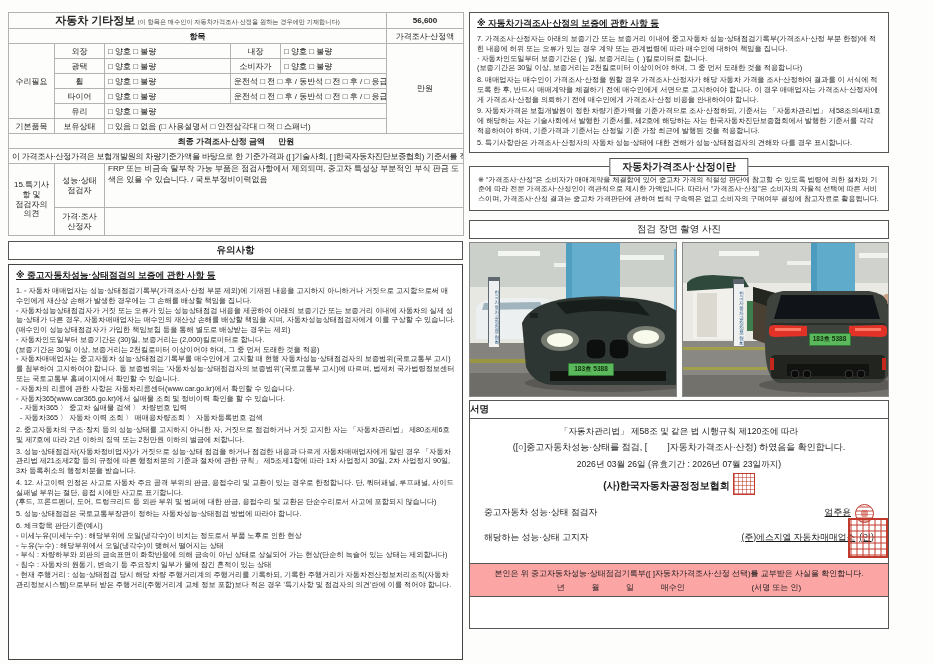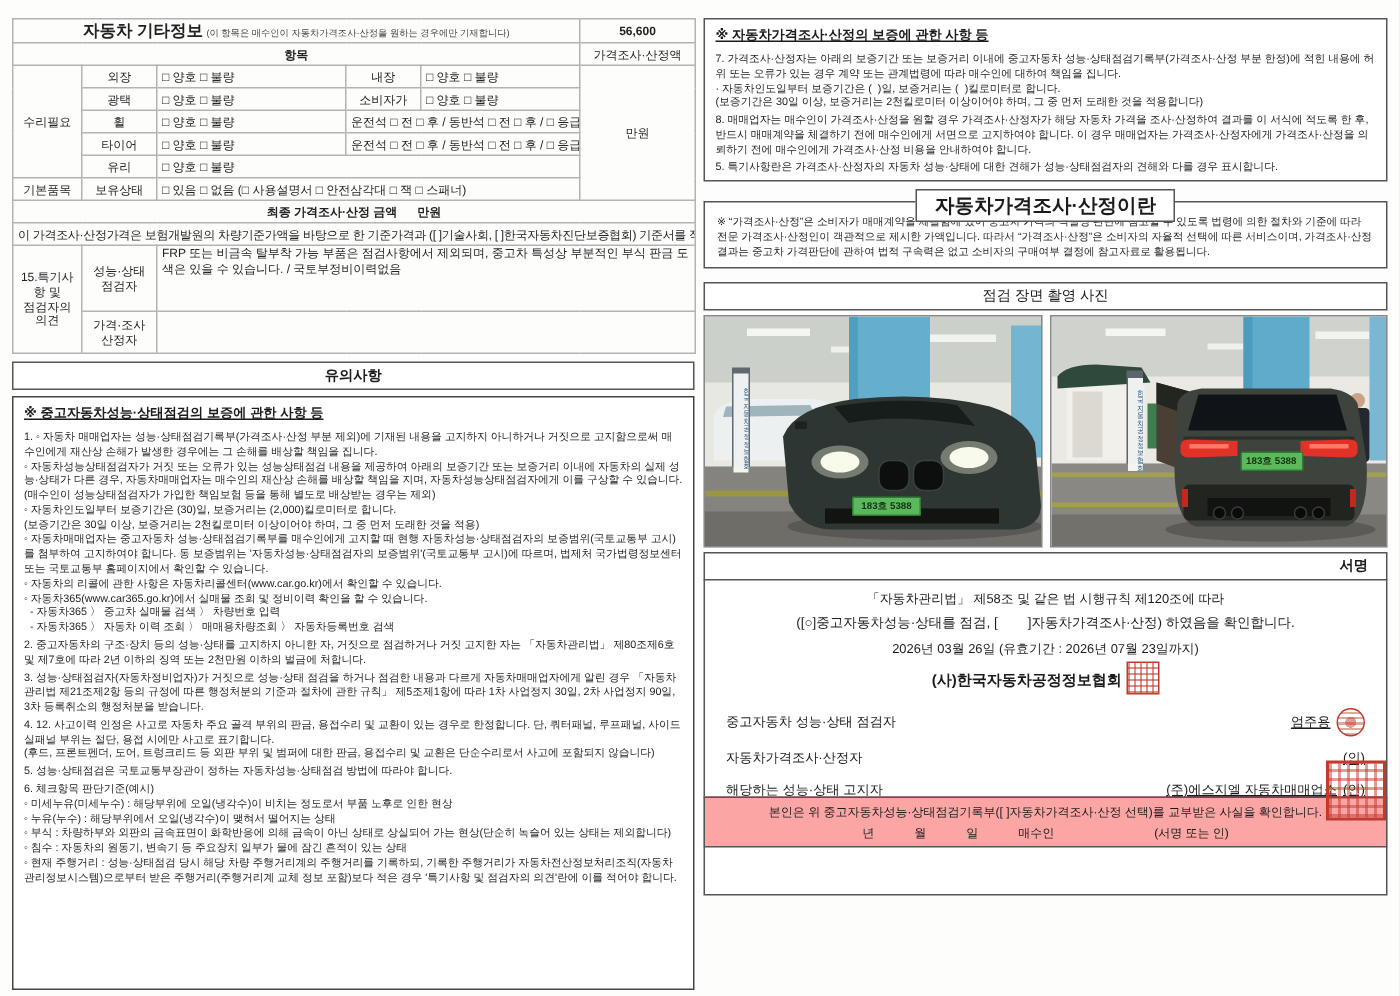--- a/index.html
+++ b/index.html
@@ -1,19 +1,19 @@
 <!DOCTYPE html>
 <html><head>
 <meta charset="utf-8">
 <style>
   html,body{margin:0;padding:0;background:#e9e9e9;}
   .page{position:relative;width:933px;height:664px;background:#fdfdfc;overflow:hidden;
         font-family:"Liberation Sans","DejaVu Sans",sans-serif;color:#1b1b1b;}
   .lcol{position:absolute;left:8px;top:12px;width:455px;}
-  .rcol{position:absolute;left:469px;top:12px;width:456px;}
+  .rcol{position:absolute;left:469px;top:12px;width:420px;}
 
   
   table.misc{width:100%;border-collapse:collapse;table-layout:fixed;border:1.5px solid #555;}
   table.misc td{border:1px solid #b3b3b3;font-size:8px;padding:0 3px;height:14px;color:#222;overflow:hidden;}
   .c{text-align:center;}
   .b{font-weight:bold;}
   .title-cell{height:17px;text-align:center;white-space:nowrap;}
   .t-title{font-weight:bold;font-size:11px;}
   .t-note{font-size:6.2px;color:#444;}
   .corner{text-align:center;font-weight:bold;font-size:9px;}
@@ -30,30 +30,30 @@
   .bar{border:1.2px solid #555;text-align:center;font-weight:bold;font-size:9.5px;padding:2px 0;margin-top:5px;background:#fff;}
   .notice-box{border:1.5px solid #444;margin-top:4px;padding:4px 7px;height:396px;box-sizing:border-box;background:#fff;}
   .sec-title{font-size:8.8px;font-weight:bold;text-decoration:underline;margin:1px 0 4px;}
   .ntext{font-size:7.2px;line-height:1.36;white-space:pre-wrap;color:#1d1d1d;}
   .ntext + .ntext{margin-top:2px;}
 
   
   .boxA{border:1.2px solid #555;padding:4px 7px;background:#fff;}
   .defbox{border:1.2px solid #555;margin-top:13px;position:relative;padding:9px 8px 5px;background:#fff;}
   .defbox .tab{position:absolute;top:-9px;left:50%;transform:translateX(-50%);background:#fff;border:1.2px solid #555;
-               padding:1px 12px;font-weight:bold;font-size:13px;white-space:nowrap;}
+               padding:1px 12px;font-weight:bold;font-size:10px;white-space:nowrap;}
   .def{font-size:7.1px;}
   .photo-header{border:1.2px solid #555;text-align:center;font-weight:normal;font-size:9.5px;padding:2px 0;margin-top:9px;background:#fff;}
   .photos{display:flex;gap:5px;margin-top:3px;}
   .photo{position:relative;width:224px;height:153px;border:1px solid #888;overflow:hidden;background:#ddd;}
   .pillar-label{position:absolute;writing-mode:vertical-rl;font-size:5px;line-height:1;color:#2c5a82;
                 background:rgba(255,255,255,.9);padding:1px 0;text-align:center;overflow:hidden;}
   .plate-label{position:absolute;background:#5cb85c;border:1px solid #2e7d32;color:#12330f;font-weight:bold;
                font-size:6.5px;display:flex;align-items:center;justify-content:center;border-radius:1px;white-space:nowrap;}
-  .sig-header{border:1.2px solid #555;text-align:right;font-weight:bold;font-size:9.5px;padding:2px 12px;margin-top:3px;background:#fff;}
+  .sig-header{border:1.2px solid #555;text-align:left;font-weight:bold;font-size:9.5px;padding:2px 0;margin-top:3px;background:#fff;}
   .sig-box{border:1.2px solid #555;margin-top:-1px;padding:7px 10px 4px;height:146px;box-sizing:border-box;background:#fff;}
   .sig-line1{text-align:center;font-size:8.6px;}
   .sig-line2{text-align:center;font-size:9px;margin-top:3px;white-space:pre-wrap;}
   .sig-date{text-align:center;font-size:8.6px;margin-top:5px;}
   .sig-org{text-align:center;font-size:10px;font-weight:bold;margin-top:6px;}
   .role-row{display:flex;justify-content:space-between;align-items:center;font-size:8.8px;margin-top:9px;padding:0 4px;}
   .role-right{position:relative;display:inline-flex;align-items:center;gap:4px;font-size:8.8px;text-decoration:underline;}
   .receipt-box{border:1.2px solid #555;margin-top:-1px;padding:4px 6px;height:34px;box-sizing:border-box;background:#fca5a5;}
   .r1{text-align:center;font-size:8px;}
   .r2{text-align:center;font-size:8px;margin-top:3px;white-space:pre-wrap;}
@@ -181,20 +181,21 @@
   </div>
 
   <div class="rcol">
 
     <div class="boxA">
       <div class="sec-title">※ 자동차가격조사·산정의 보증에 관한 사항 등</div>
       <div class="ntext">7. 가격조사·산정자는 아래의 보증기간 또는 보증거리 이내에 중고자동차 성능·상태점검기록부(가격조사·산정 부분 한정)에 적힌 내용에 허위 또는 오류가 있는 경우 계약 또는 관계법령에 따라 매수인에 대하여 책임을 집니다.
 · 자동차인도일부터 보증기간은 (  )일, 보증거리는 (  )킬로미터로 합니다.
 (보증기간은 30일 이상, 보증거리는 2천킬로미터 이상이어야 하며, 그 중 먼저 도래한 것을 적용합니다)</div>
       <div class="ntext">8. 매매업자는 매수인이 가격조사·산정을 원할 경우 가격조사·산정자가 해당 자동차 가격을 조사·산정하여 결과를 이 서식에 적도록 한 후, 반드시 매매계약을 체결하기 전에 매수인에게 서면으로 고지하여야 합니다. 이 경우 매매업자는 가격조사·산정자에게 가격조사·산정을 의뢰하기 전에 매수인에게 가격조사·산정 비용을 안내하여야 합니다.</div>
+      <div class="ntext">9. 자동차가격은 보험개발원이 정한 차량기준가액을 기준가격으로 조사·산정하되, 기준서는 「자동차관리법」 제58조의4제1호에 해당하는 자는 기술사회에서 발행한 기준서를, 제2호에 해당하는 자는 한국자동차진단보증협회에서 발행한 기준서를 각각 적용하여야 하며, 기준가격과 기준서는 산정일 기준 가장 최근에 발행된 것을 적용합니다.</div>
       <div class="ntext">5. 특기사항란은 가격조사·산정자의 자동차 성능·상태에 대한 견해가 성능·상태점검자의 견해와 다를 경우 표시합니다.</div>
     </div>
 
     <div class="defbox">
       <div class="tab">자동차가격조사·산정이란</div>
       <div class="ntext def">※ “가격조사·산정”은 소비자가 매매계약을 체결함에 있어 중고차 가격의 적절성 판단에 참고할 수 있도록 법령에 의한 절차와 기준에 따라 전문 가격조사·산정인이 객관적으로 제시한 가액입니다. 따라서 “가격조사·산정”은 소비자의 자율적 선택에 따른 서비스이며, 가격조사·산정 결과는 중고차 가격판단에 관하여 법적 구속력은 없고 소비자의 구매여부 결정에 참고자료로 활용됩니다.</div>
     </div>
 
     <div class="photo-header">점검 장면 촬영 사진</div>
 
@@ -292,24 +293,20 @@
         <span>(사)한국자동차공정정보협회</span><span class="seal seal-sq-sm"></span>
       </div>
       <div class="role-row">
         <span>중고자동차 성능·상태 점검자</span>
         <span class="role-right">
           <span>엄주용</span>
           <span class="seal seal-round"></span>
         </span>
       </div>
       <div class="role-row">
-        <span>자동차가격조사·산정자</span>
-        <span class="role-right">(인)</span>
-      </div>
-      <div class="role-row">
         <span>해당하는 성능·상태 고지자</span>
         <span class="role-right">
           <span>(주)에스지엘 자동차매매업소</span>
           <span>(인)</span>
           <span class="seal seal-sq-lg"></span>
         </span>
       </div>
     </div>
 
     <div class="receipt-box">

